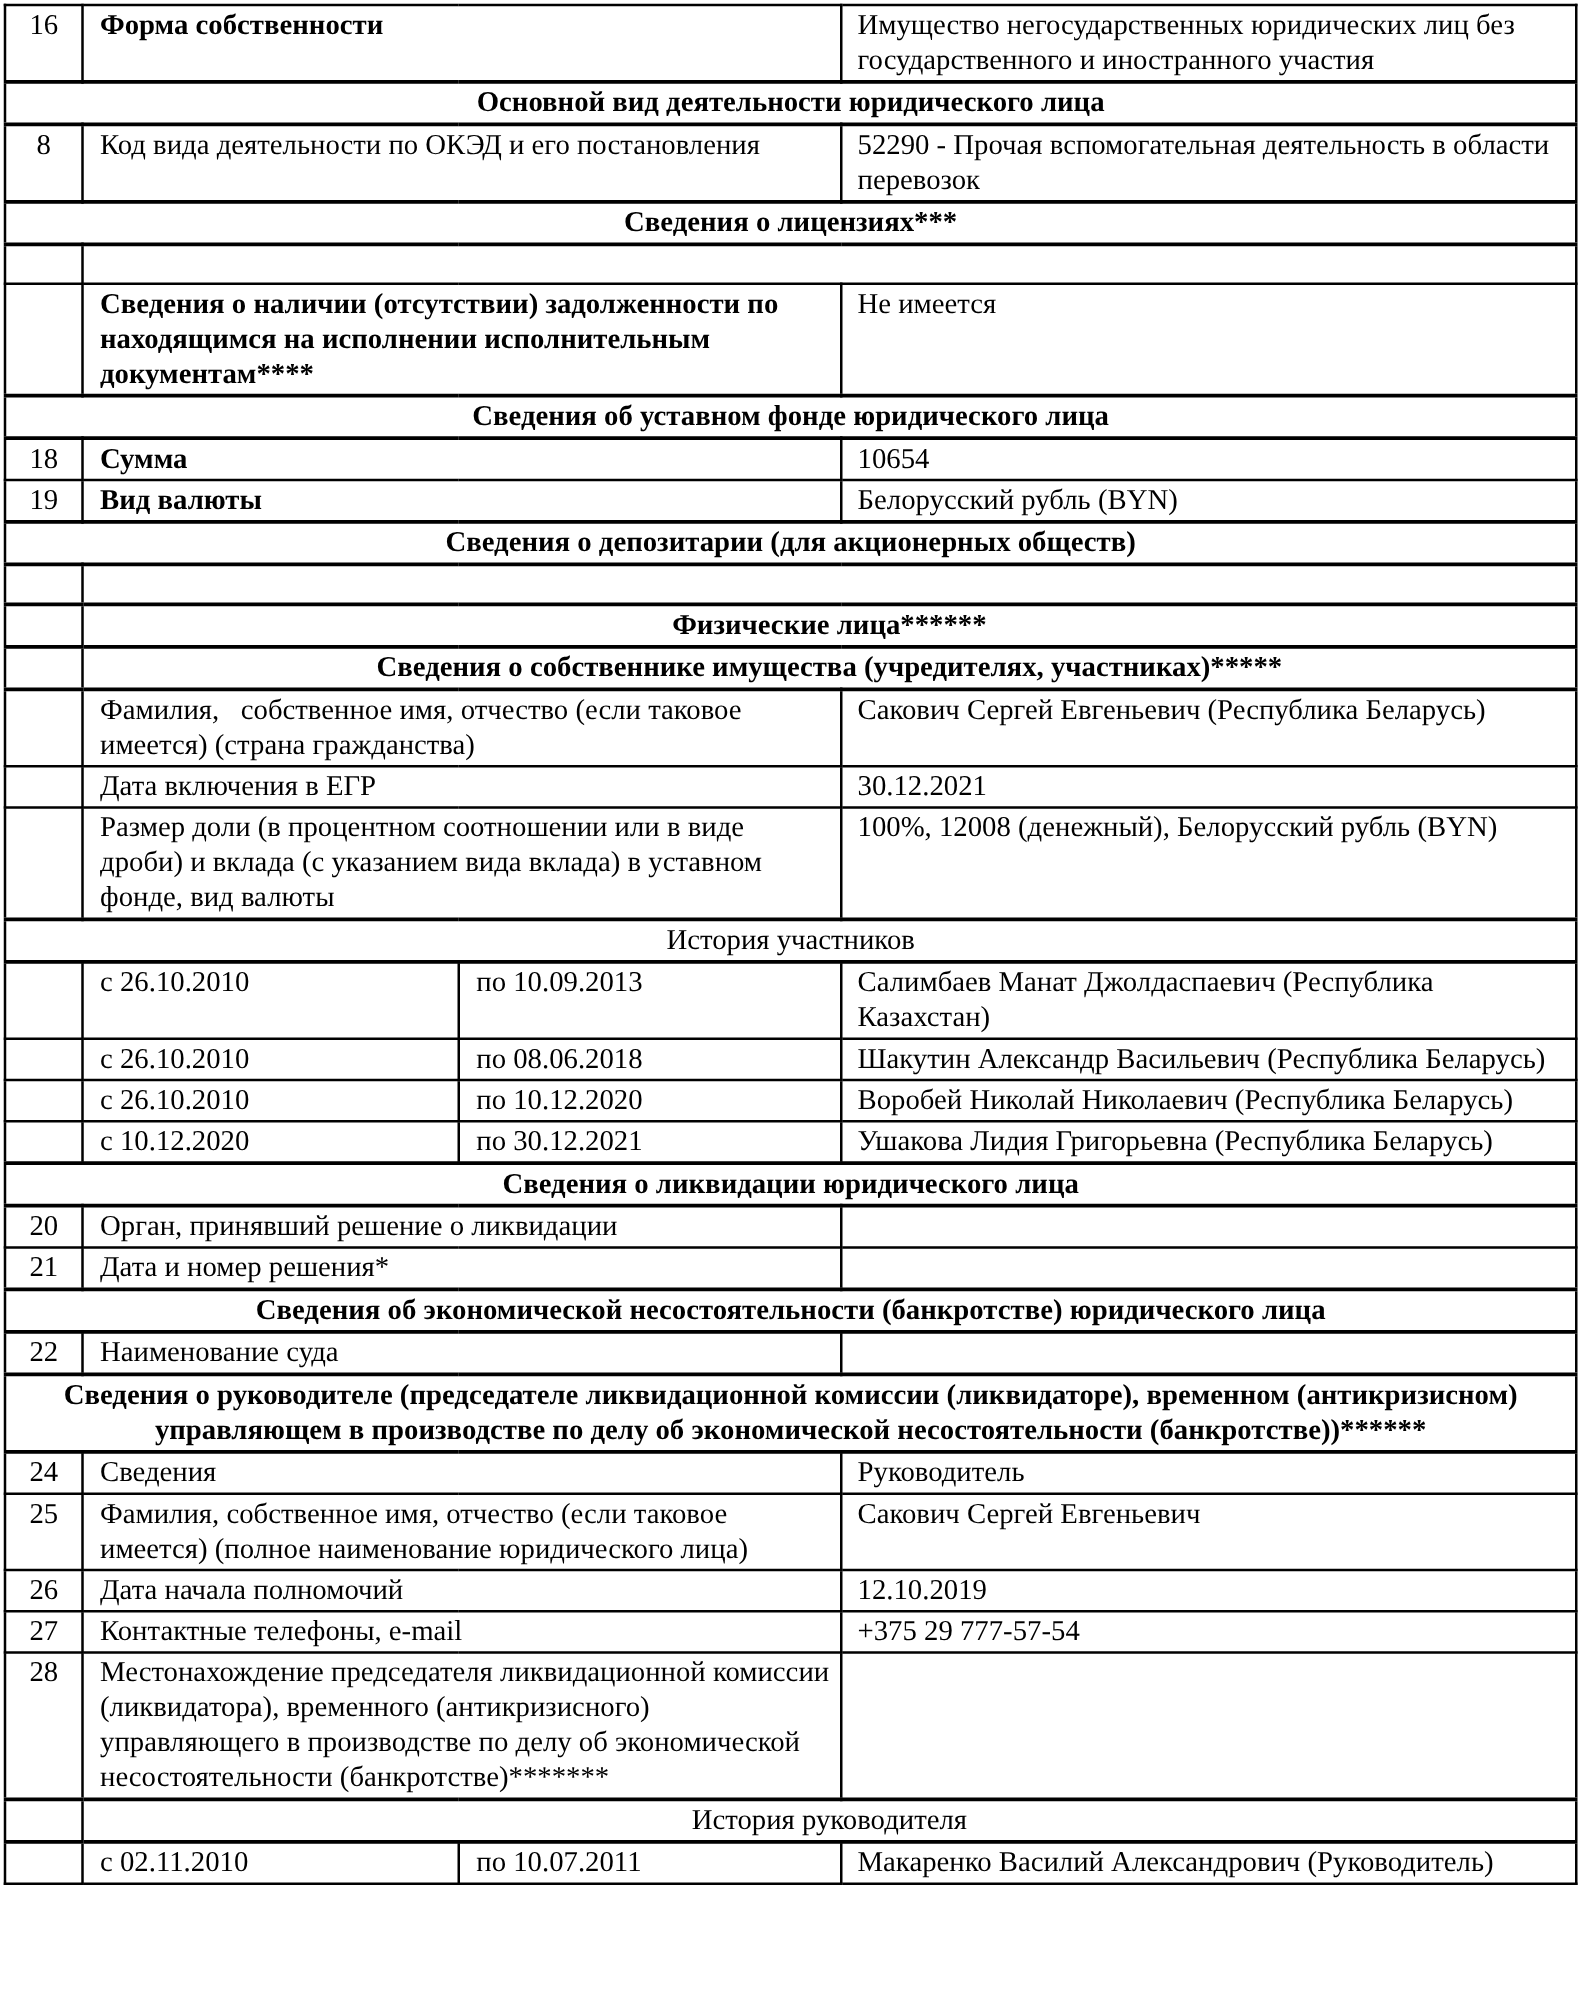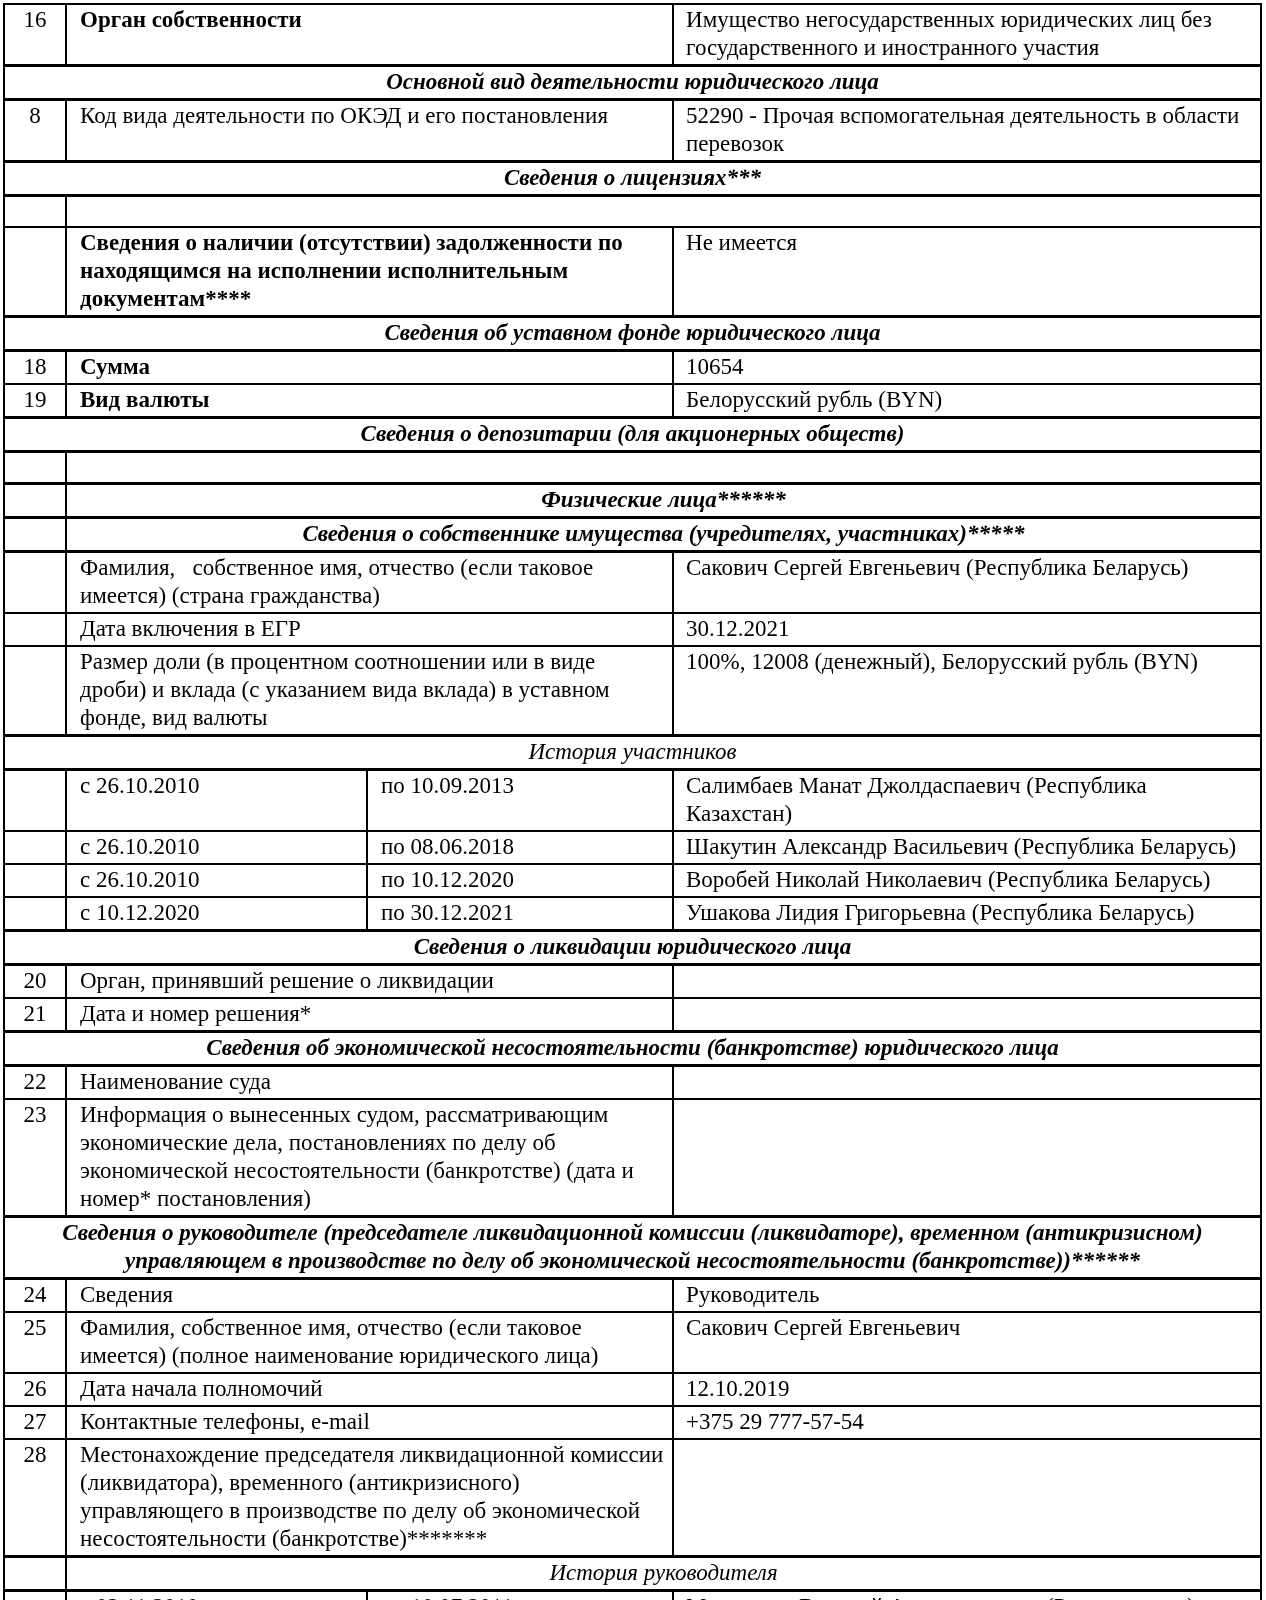--- a/index.html
+++ b/index.html
@@ -45,39 +45,38 @@
     border-radius: 15px;
   }
   td.hdr {
     text-align: center;
     padding-left: 4px;
     padding-right: 4px;
   }
   tr.section td {
     border-top-width: 3px;
     border-bottom-width: 3px;
-    font-style: italic;
   }
   tr.empty td { height: 26px; }
   .b { font-weight: bold; }
 </style>
 </head>
 <body>
 
 <table class="egr">
   <colgroup>
     <col class="c-num">
     <col class="c-from">
     <col class="c-to">
     <col class="c-val">
   </colgroup>
   <tbody>
       <tr class="">
         <td class="num">16</td>
-        <td class="lbl b" colspan="2">Орган собственности</td>
+        <td class="lbl b" colspan="2">Форма собственности</td>
         <td class="val">Имущество негосударственных юридических лиц без государственного и иностранного участия</td>
       </tr>
       <tr class="section">
         <td class="hdr b" colspan="4">Основной вид деятельности юридического лица</td>
       </tr>
       <tr class="">
         <td class="num">8</td>
         <td class="lbl" colspan="2">Код вида деятельности по ОКЭД и его постановления</td>
         <td class="val">52290 - Прочая вспомогательная деятельность в области перевозок</td>
       </tr>
@@ -175,25 +174,20 @@
         <td class="num">21</td>
         <td class="lbl" colspan="2">Дата и номер решения*</td>
         <td class="val"></td>
       </tr>
       <tr class="section">
         <td class="hdr b" colspan="4">Сведения об экономической несостоятельности (банкротстве) юридического лица</td>
       </tr>
       <tr class="">
         <td class="num">22</td>
         <td class="lbl" colspan="2">Наименование суда</td>
-        <td class="val"></td>
-      </tr>
-      <tr class="">
-        <td class="num">23</td>
-        <td class="lbl" colspan="2">Информация о вынесенных судом, рассматривающим экономические дела, постановлениях по делу об экономической несостоятельности (банкротстве) (дата и номер* постановления)</td>
         <td class="val"></td>
       </tr>
       <tr class="section">
         <td class="hdr b" colspan="4">Сведения о руководителе (председателе ликвидационной комиссии (ликвидаторе), временном (антикризисном) управляющем в производстве по делу об экономической несостоятельности (банкротстве))******</td>
       </tr>
       <tr class="">
         <td class="num">24</td>
         <td class="lbl" colspan="2">Сведения</td>
         <td class="val">Руководитель</td>
       </tr>

